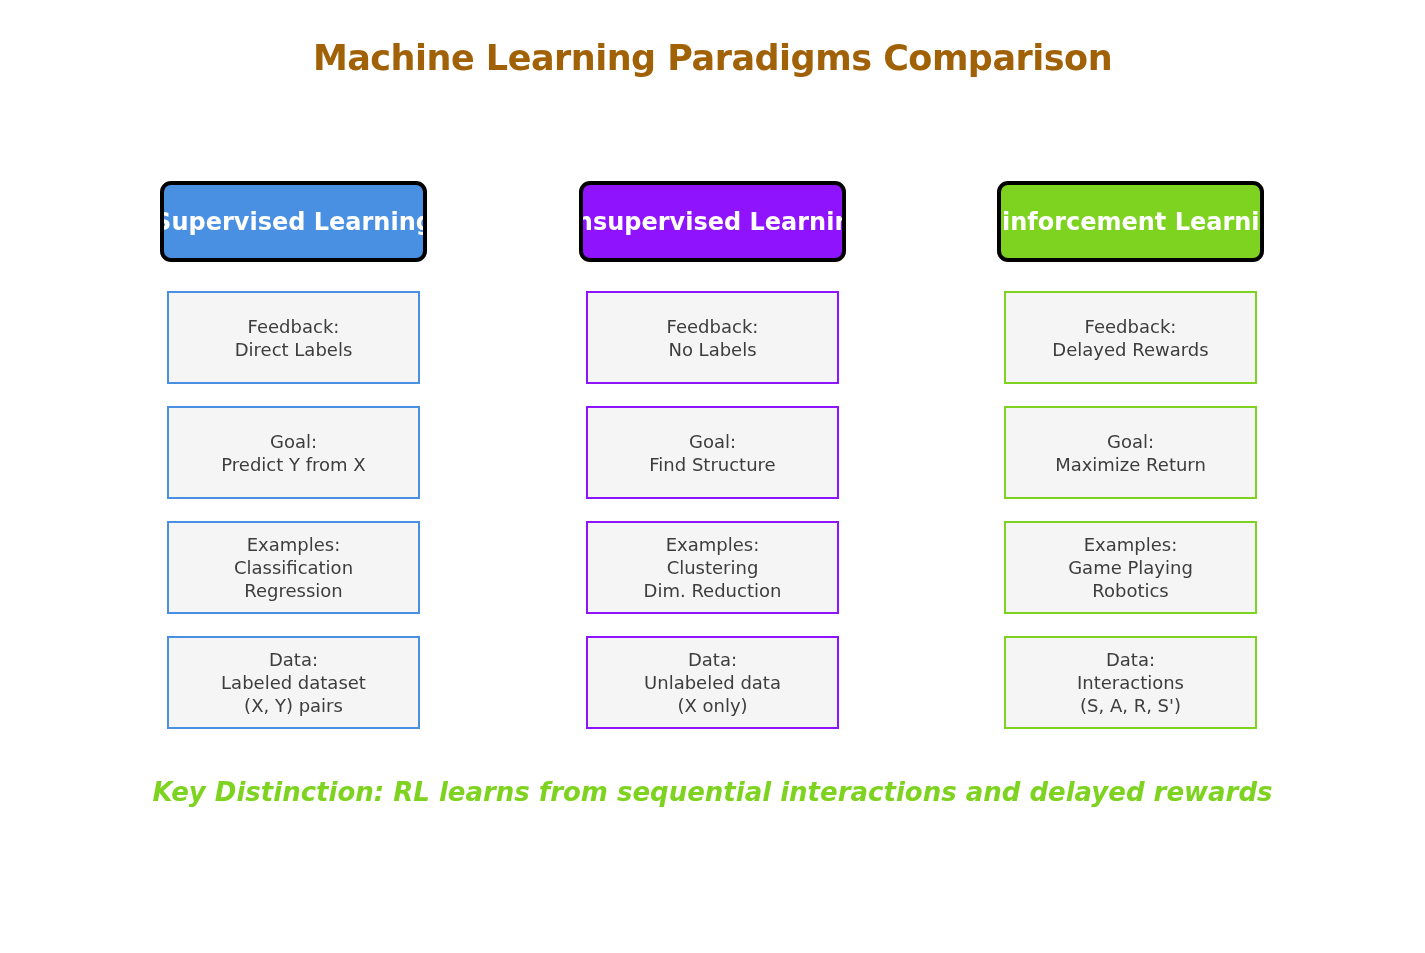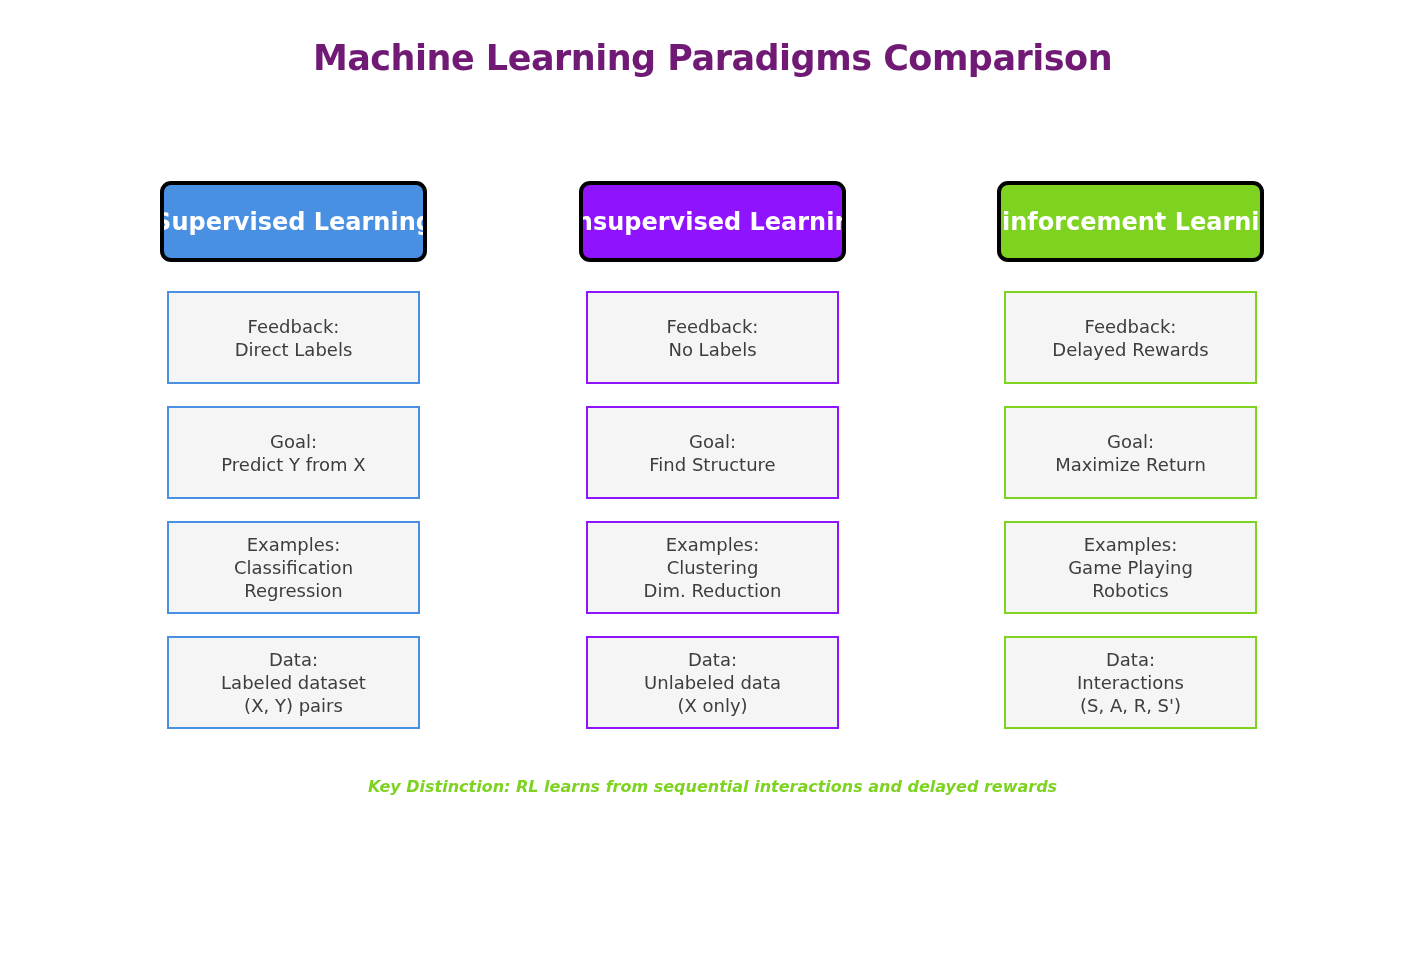--- a/index.html
+++ b/index.html
@@ -14,21 +14,21 @@
   .title {
     position: absolute;
     top: 38px;
     left: 0;
     width: 100%;
     margin: 0;
     text-align: center;
     font-size: 35px;
     font-weight: bold;
     letter-spacing: -0.5px;
-    color: #701a75;
+    color: #a16207;
   }
   .column {
     position: absolute;
     top: 181px;
     width: 267px;
   }
   .col-0 { left: 160px; }
   .col-1 { left: 579px; }
   .col-2 { left: 997px; }
   .header-box {
@@ -65,21 +65,21 @@
     white-space: pre-line;
     font-size: 18px;
     line-height: 23px;
   }
   .footer-note {
     position: absolute;
     top: 777px;
     left: 0;
     width: 100%;
     text-align: center;
-    font-size: 16px;
+    font-size: 26px;
     font-weight: bold;
     font-style: italic;
   }
 </style>
 </head>
 <body>
 
 <div class="page">
 
   <h1 class="title">Machine Learning Paradigms Comparison</h1>

